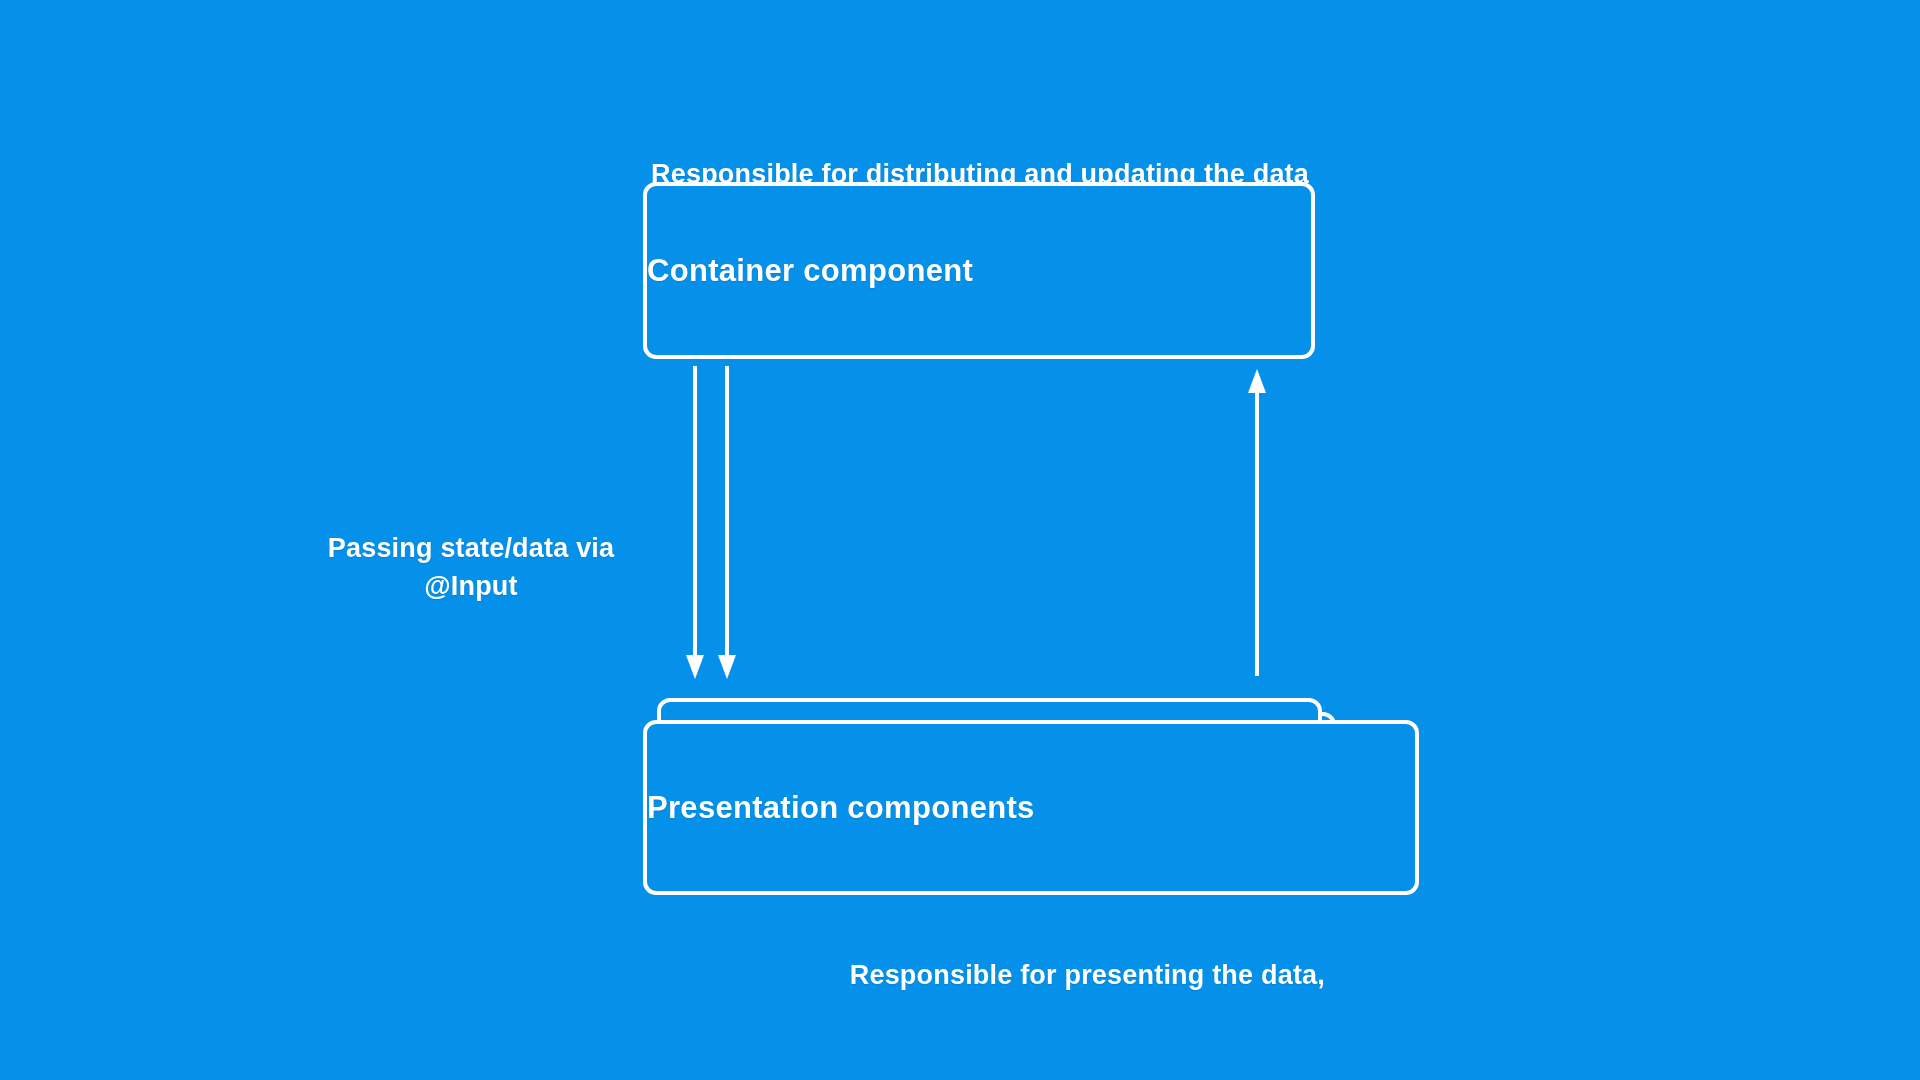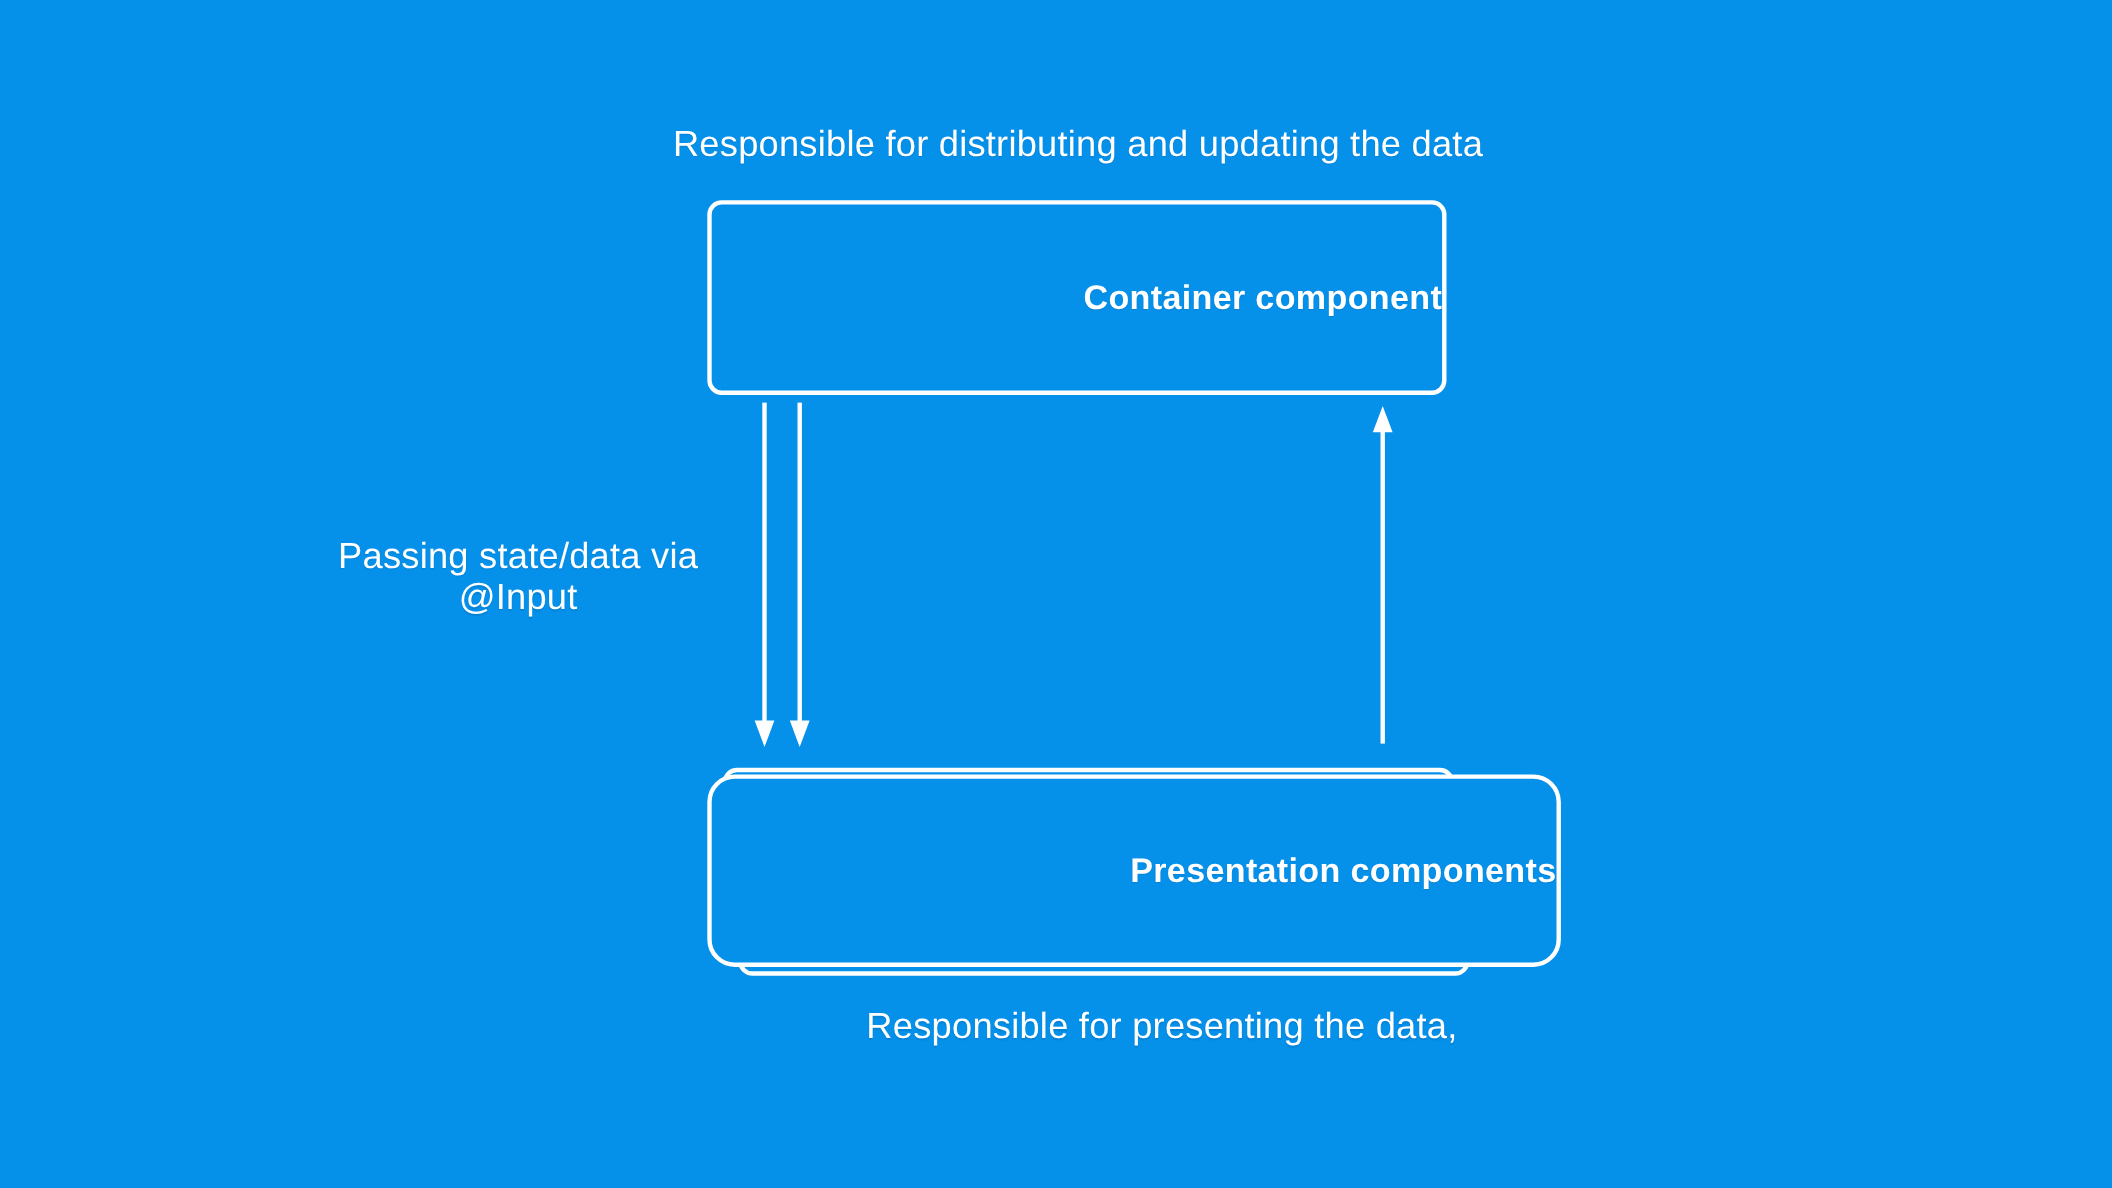--- a/index.html
+++ b/index.html
@@ -11,35 +11,36 @@
     width: 1920px;
     height: 1080px;
     background: #0590E9;
     overflow: hidden;
     font-family: "Liberation Sans", "DejaVu Sans", sans-serif;
     color: #FFFFFF;
   }
   .caption {
     position: absolute;
     text-align: center;
-    font-size: 33px;
-    font-weight: 400;
+    font-size: 27px;
+    font-weight: 700;
     line-height: 38px;
     letter-spacing: 0.2px;
     text-shadow: 0 1px 1px rgba(0, 70, 130, 0.18);
+    margin-top: 43px;
   }
   .diagram-box {
     position: absolute;
     box-sizing: border-box;
     border: 4px solid #FFFFFF;
     border-radius: 13px;
     background: #0590E9;
     display: flex;
     align-items: center;
-    justify-content: flex-end;
+    justify-content: flex-start;
   }
   .box-title {
     font-size: 31px;
     font-weight: 700;
     letter-spacing: 0.3px;
     text-shadow: 0 1px 1px rgba(0, 70, 130, 0.18);
   }
   .container-box {
     left: 643px;
     top: 182px;
@@ -52,24 +53,23 @@
     width: 665px;
     height: 175px;
     border: 4px solid #FFFFFF;
     border-radius: 13px;
     background: #0590E9;
   }
   .stack-layer.l3 { left: 671px; top: 712px; }
   .stack-layer.l2 { left: 657px; top: 698px; }
   .presentation-box {
     left: 643px;
-    top: 704px;
+    top: 720px;
     width: 776px;
     height: 175px;
-    border-radius: 25px;
   }
   .arrow-line {
     position: absolute;
     width: 4px;
     background: #FFFFFF;
   }
   .arrowhead-down {
     position: absolute;
     width: 0;
     height: 0;

